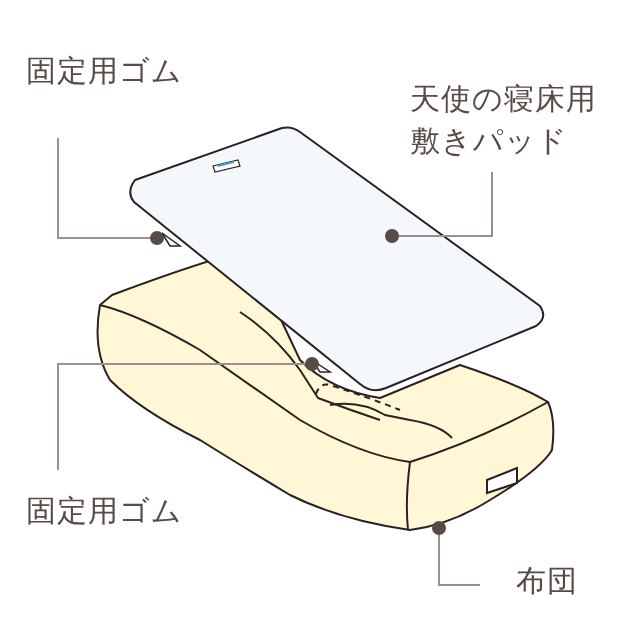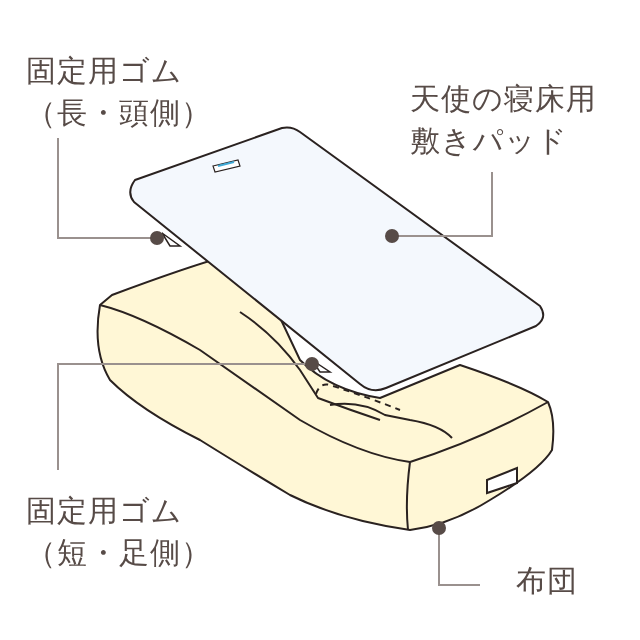--- a/index.html
+++ b/index.html
@@ -57,28 +57,26 @@
   <g fill="#574b47">
     <circle cx="157" cy="238" r="7"></circle>
     <circle cx="392" cy="236" r="7"></circle>
     <circle cx="312" cy="364" r="7"></circle>
     <circle cx="439" cy="528" r="7"></circle>
   </g>
 </svg>
 
 <div class="label" id="lbl-long">
   <span>固定用ゴム</span>
-  <span>（長・頭側）</span>
 </div>
 
 <div class="label" id="lbl-pad">
   <span>天使の寝床用</span>
   <span>敷きパッド</span>
 </div>
 
 <div class="label" id="lbl-short">
   <span>固定用ゴム</span>
-  <span>（短・足側）</span>
 </div>
 
 <div class="label" id="lbl-futon">
   <span>布団</span>
 </div>
 
 </body></html>

